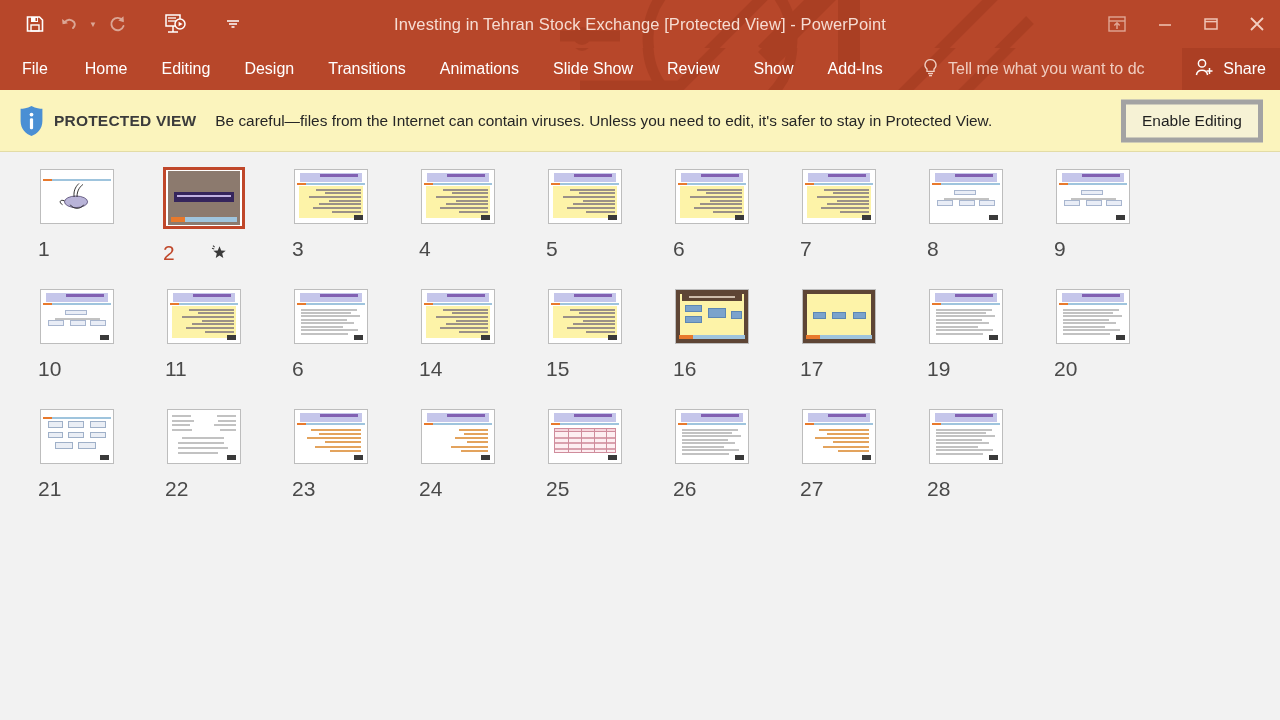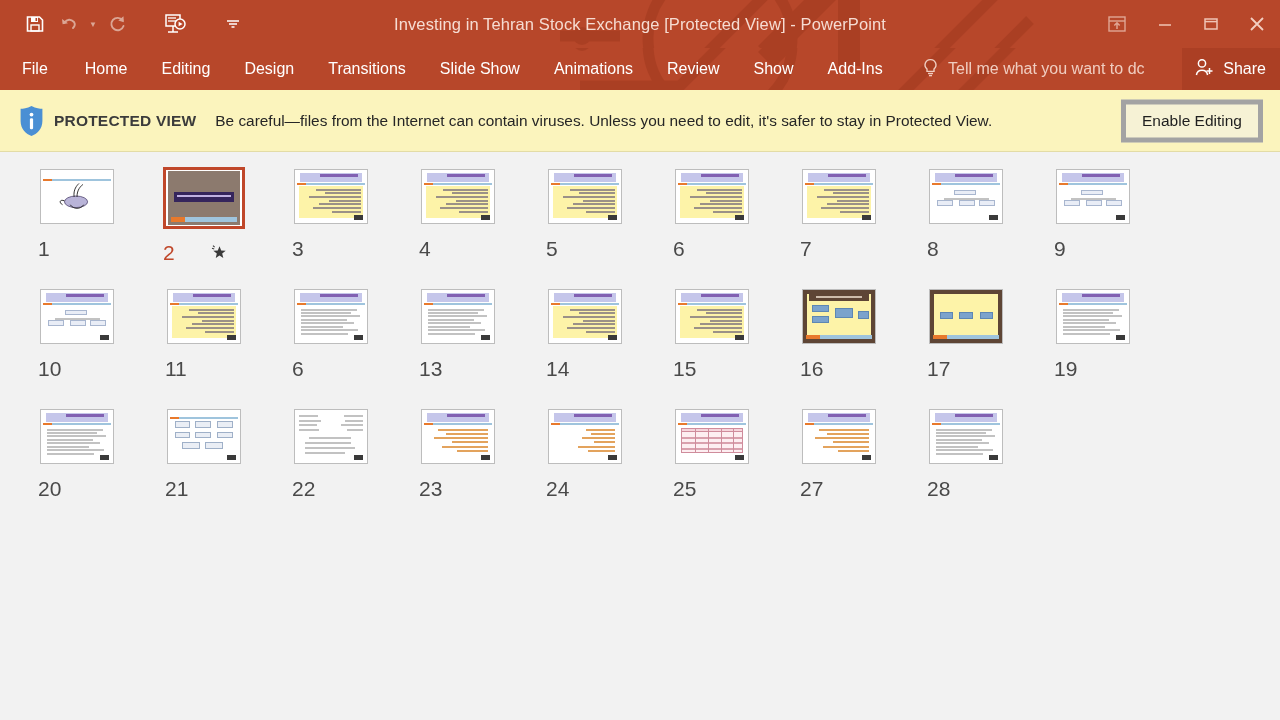--- a/index.html
+++ b/index.html
@@ -402,22 +402,22 @@
       <circle cx="22" cy="106" r="9"></circle>
     </g>
   </svg>
 
   <div class="tabs">
     <div class="tab file">File</div>
     <div class="tab">Home</div>
     <div class="tab">Editing</div>
     <div class="tab">Design</div>
     <div class="tab">Transitions</div>
+    <div class="tab">Animations</div>
     <div class="tab">Slide Show</div>
-    <div class="tab">Animations</div>
     <div class="tab">Review</div>
     <div class="tab">Show</div>
     <div class="tab">Add-Ins</div>
   </div>
 
   <div class="tellme">
     <span>
       <svg width="17" height="19" viewBox="0 0 17 19">
         <path d="M8.5 1.6 A5.3 5.3 0 0 0 5 11 L5 13.4 L12 13.4 L12 11 A5.3 5.3 0 0 0 8.5 1.6 Z" fill="none" stroke="#f0cdc0" stroke-width="1.4"></path>
         <line x1="6" y1="15.5" x2="11" y2="15.5" stroke="#f0cdc0" stroke-width="1.4"></line>
@@ -712,43 +712,20 @@
 
      </div>
       </div>
       <div class="cell">
         <div class="thumb-wrap">
        <div class="thumb">
             <div class="s-title">
               <span class="tl"></span>
             </div>
             <div class="s-rule"></div>
-            <div class="s-line grey" style="left:8%;top:36%;width:78%"></div>
-            <div class="s-line grey" style="left:8%;top:42.5%;width:70%"></div>
-            <div class="s-line grey" style="left:8%;top:49%;width:82%"></div>
-            <div class="s-line grey" style="left:8%;top:55.5%;width:64%"></div>
-            <div class="s-line grey" style="left:8%;top:62%;width:74%"></div>
-            <div class="s-line grey" style="left:8%;top:68.5%;width:58%"></div>
-            <div class="s-line grey" style="left:8%;top:75%;width:80%"></div>
-            <div class="s-line grey" style="left:8%;top:81.5%;width:66%"></div>
-            <div class="s-pagenum"></div>
-          </div>
-     </div>
-     <div class="meta">
-       <span class="num">13</span>
-
-     </div>
-      </div>
-      <div class="cell">
-        <div class="thumb-wrap">
-       <div class="thumb">
-            <div class="s-title">
-              <span class="tl"></span>
-            </div>
-            <div class="s-rule"></div>
             <div class="s-body"></div>
             <div class="s-line " style="left:29%;top:36%;width:62%"></div>
             <div class="s-line " style="left:41%;top:43%;width:50%"></div>
             <div class="s-line " style="left:19%;top:50%;width:72%"></div>
             <div class="s-line " style="left:47%;top:57%;width:44%"></div>
             <div class="s-line " style="left:33%;top:64%;width:58%"></div>
             <div class="s-line " style="left:25%;top:71%;width:66%"></div>
             <div class="s-line " style="left:51%;top:78%;width:40%"></div>
             <div class="s-pagenum"></div>
           </div>
@@ -969,51 +946,74 @@
 
      </div>
       </div>
       <div class="cell">
         <div class="thumb-wrap">
        <div class="thumb">
             <div class="s-title">
               <span class="tl"></span>
             </div>
             <div class="s-rule"></div>
-            <div class="s-line orange" style="left:22%;top:36%;width:70%"></div>
-            <div class="s-line orange" style="left:34%;top:44%;width:58%"></div>
-            <div class="s-line orange" style="left:16%;top:52%;width:76%"></div>
-            <div class="s-line orange" style="left:42%;top:60%;width:50%"></div>
-            <div class="s-line orange" style="left:28%;top:68%;width:64%"></div>
-            <div class="s-line orange" style="left:48%;top:76%;width:44%"></div>
-            <div class="s-pagenum"></div>
-          </div>
-     </div>
-     <div class="meta">
-       <span class="num">27</span>
-
-     </div>
-      </div>
-      <div class="cell">
-        <div class="thumb-wrap">
-       <div class="thumb">
-            <div class="s-title">
-              <span class="tl"></span>
-            </div>
-            <div class="s-rule"></div>
             <div class="s-line grey" style="left:8%;top:36%;width:78%"></div>
             <div class="s-line grey" style="left:8%;top:42.5%;width:70%"></div>
             <div class="s-line grey" style="left:8%;top:49%;width:82%"></div>
             <div class="s-line grey" style="left:8%;top:55.5%;width:64%"></div>
             <div class="s-line grey" style="left:8%;top:62%;width:74%"></div>
             <div class="s-line grey" style="left:8%;top:68.5%;width:58%"></div>
             <div class="s-line grey" style="left:8%;top:75%;width:80%"></div>
             <div class="s-line grey" style="left:8%;top:81.5%;width:66%"></div>
             <div class="s-pagenum"></div>
           </div>
      </div>
      <div class="meta">
+       <span class="num">26</span>
+
+     </div>
+      </div>
+      <div class="cell">
+        <div class="thumb-wrap">
+       <div class="thumb">
+            <div class="s-title">
+              <span class="tl"></span>
+            </div>
+            <div class="s-rule"></div>
+            <div class="s-line orange" style="left:22%;top:36%;width:70%"></div>
+            <div class="s-line orange" style="left:34%;top:44%;width:58%"></div>
+            <div class="s-line orange" style="left:16%;top:52%;width:76%"></div>
+            <div class="s-line orange" style="left:42%;top:60%;width:50%"></div>
+            <div class="s-line orange" style="left:28%;top:68%;width:64%"></div>
+            <div class="s-line orange" style="left:48%;top:76%;width:44%"></div>
+            <div class="s-pagenum"></div>
+          </div>
+     </div>
+     <div class="meta">
+       <span class="num">27</span>
+
+     </div>
+      </div>
+      <div class="cell">
+        <div class="thumb-wrap">
+       <div class="thumb">
+            <div class="s-title">
+              <span class="tl"></span>
+            </div>
+            <div class="s-rule"></div>
+            <div class="s-line grey" style="left:8%;top:36%;width:78%"></div>
+            <div class="s-line grey" style="left:8%;top:42.5%;width:70%"></div>
+            <div class="s-line grey" style="left:8%;top:49%;width:82%"></div>
+            <div class="s-line grey" style="left:8%;top:55.5%;width:64%"></div>
+            <div class="s-line grey" style="left:8%;top:62%;width:74%"></div>
+            <div class="s-line grey" style="left:8%;top:68.5%;width:58%"></div>
+            <div class="s-line grey" style="left:8%;top:75%;width:80%"></div>
+            <div class="s-line grey" style="left:8%;top:81.5%;width:66%"></div>
+            <div class="s-pagenum"></div>
+          </div>
+     </div>
+     <div class="meta">
        <span class="num">28</span>
 
      </div>
       </div>
     </div>
 </div>
 
 </body></html>

